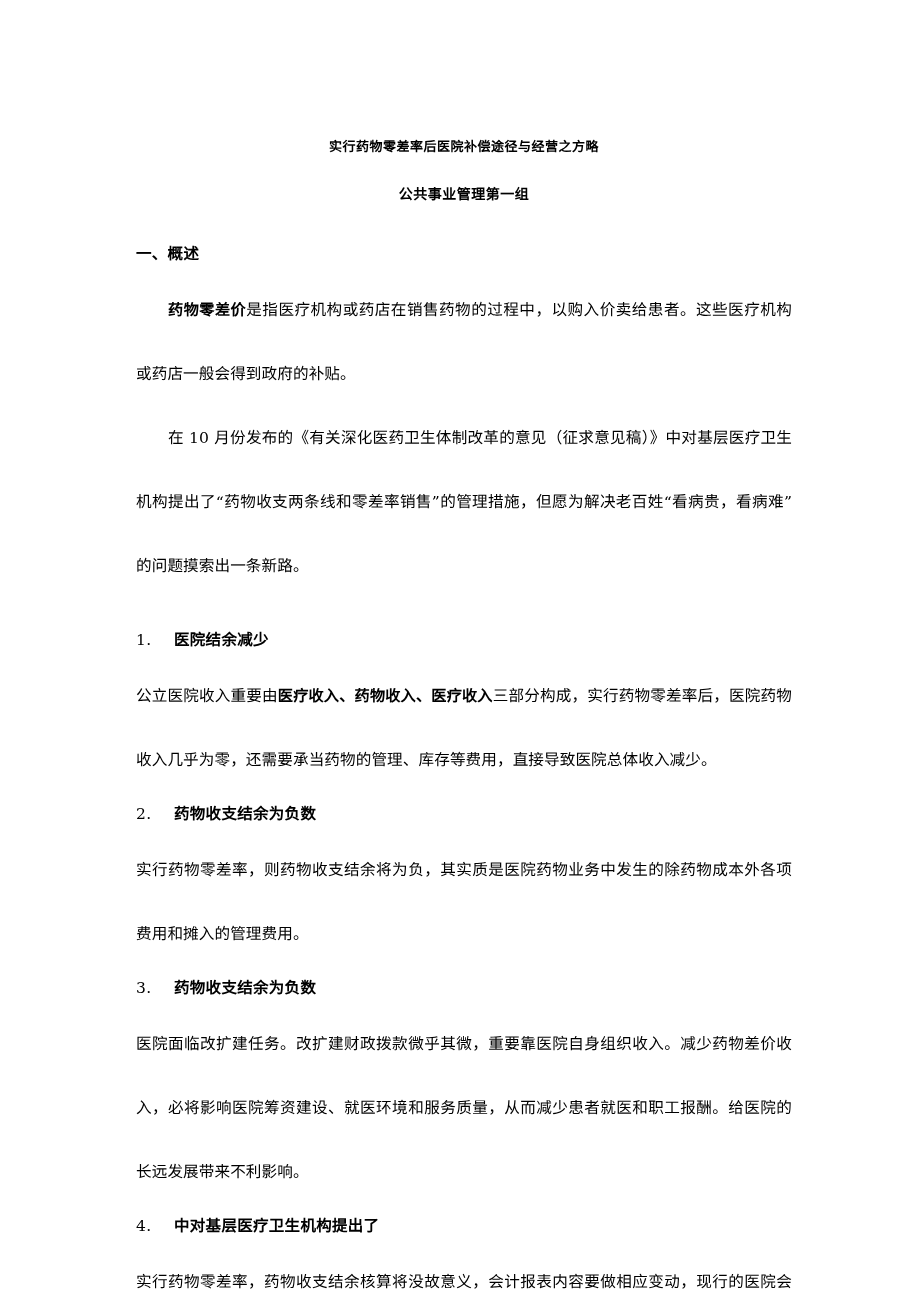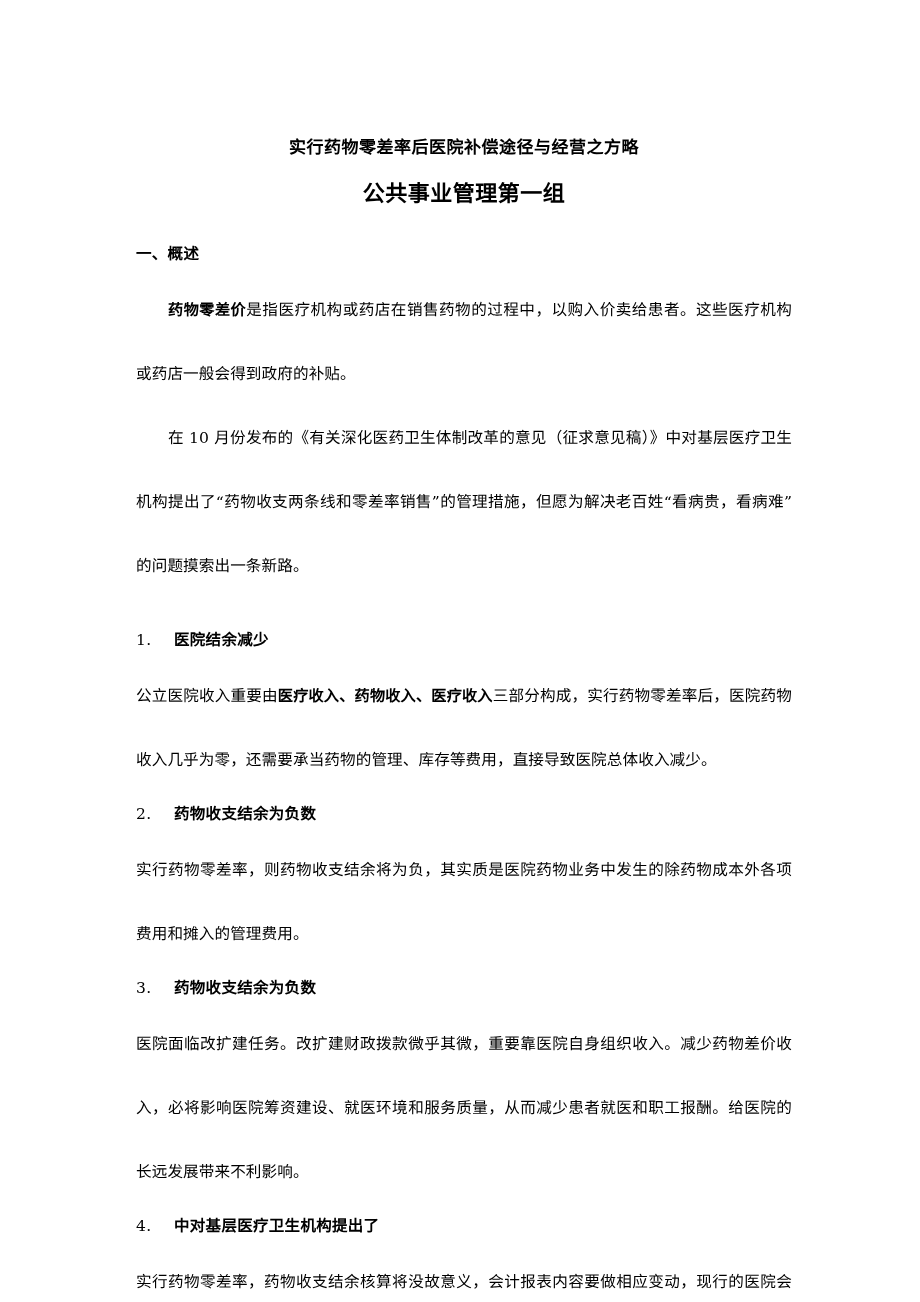--- a/index.html
+++ b/index.html
@@ -27,31 +27,31 @@
     width: 656px;
   }
   .spacer-top {
     height: 134px;
   }
 
   
   .doc-title {
     font-family: "DejaVu Sans", "Liberation Sans", sans-serif;
     font-weight: bold;
-    font-size: 17px;
+    font-size: 13px;
     text-align: center;
     letter-spacing: 0.5px;
     line-height: 26px;
     margin: 0;
     padding: 0;
   }
   .doc-subtitle {
     font-family: "DejaVu Sans", "Liberation Sans", sans-serif;
     font-weight: bold;
-    font-size: 22px;
+    font-size: 14px;
     text-align: center;
     letter-spacing: 0.5px;
     line-height: 24px;
     margin: 0;
     padding: 0;
   }
   .gap-title-sub { height: 22px; }
   .gap-sub-body  { height: 36px; }
 
   

